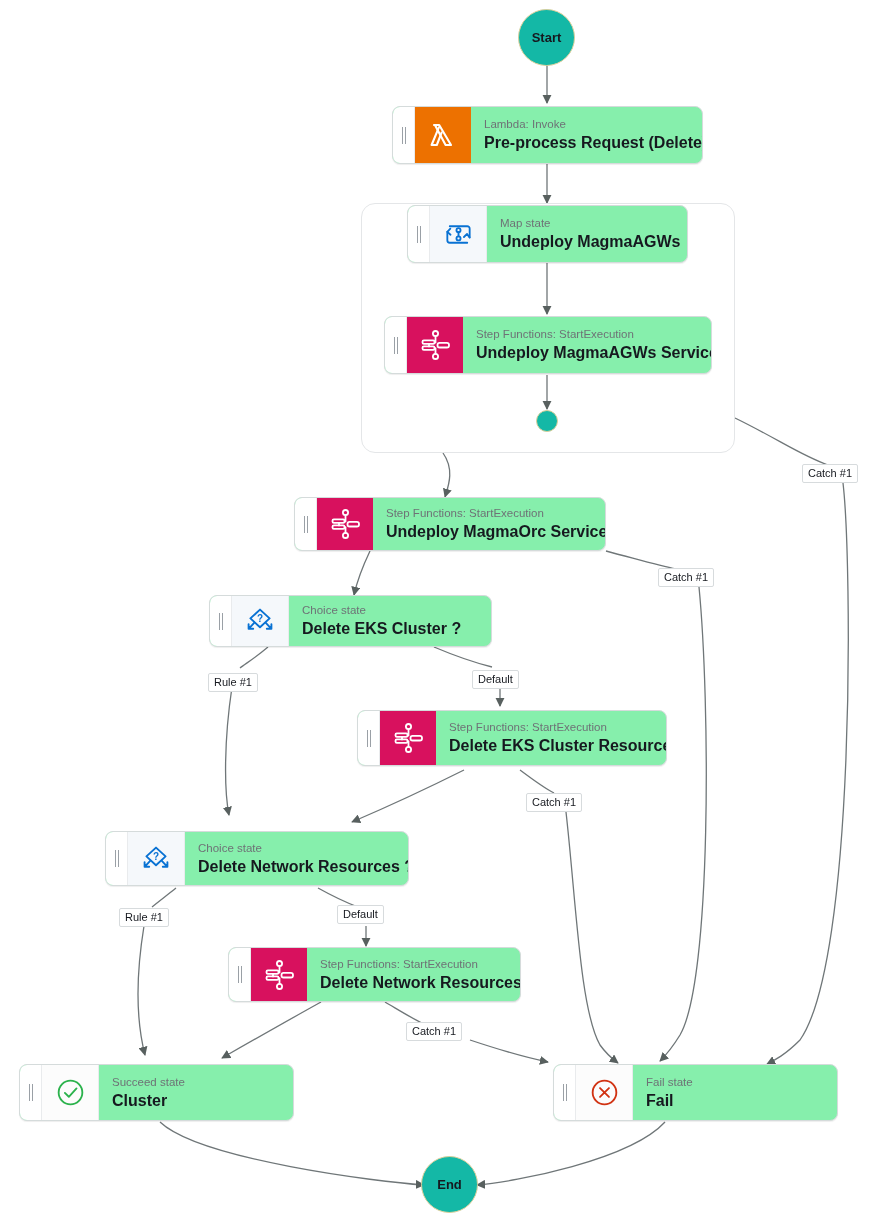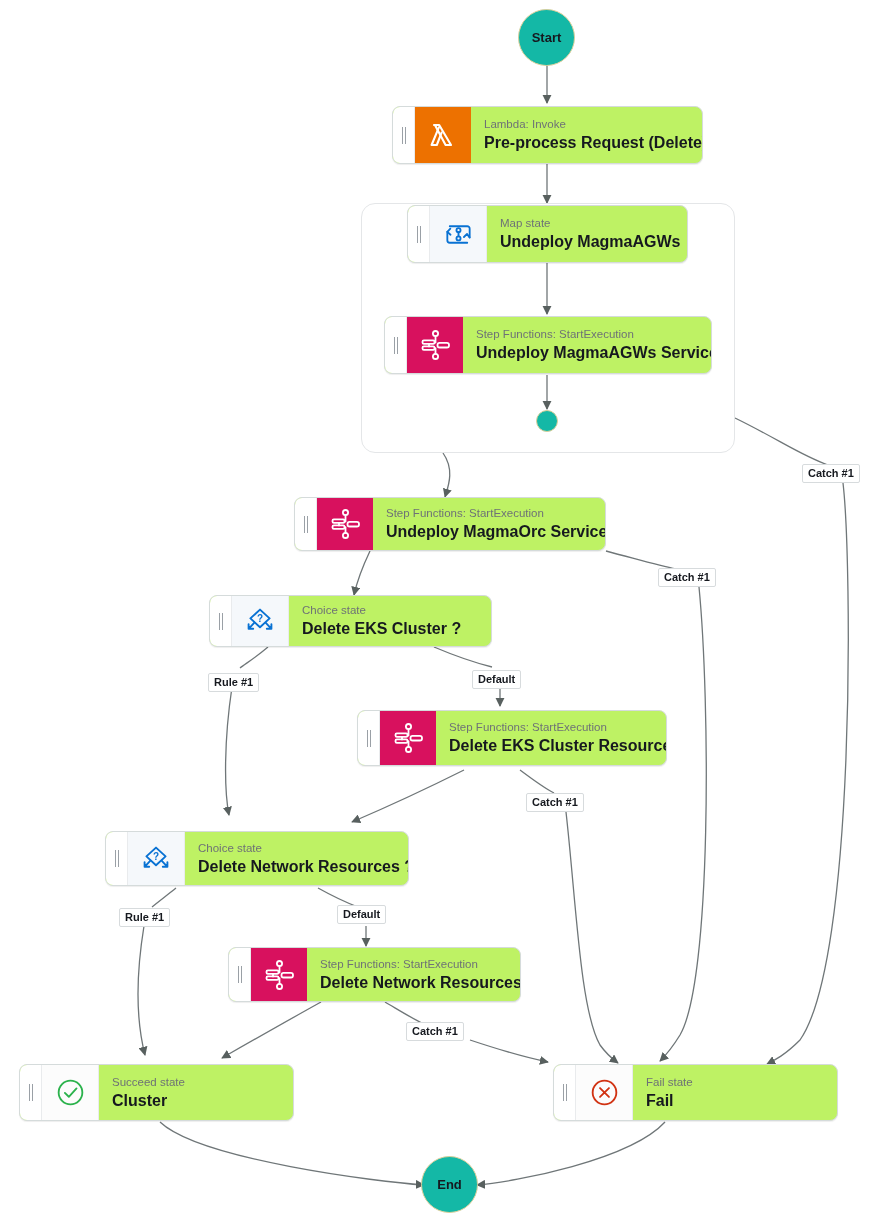--- a/index.html
+++ b/index.html
@@ -55,21 +55,21 @@
     background: transparent;
     box-sizing: border-box;
     z-index: 1;
   }
 
   
   .state {
     position: absolute;
     display: flex;
     align-items: stretch;
-    background: #bef264;
+    background: #86efac;
     border: 1px solid #d5dbdb;
     border-radius: 8px;
     box-sizing: border-box;
     box-shadow: 0 1px 1px rgba(0,0,0,0.07);
     overflow: hidden;
     z-index: 4;
   }
   .grip {
     width: 21px;
     flex: 0 0 21px;
@@ -128,21 +128,20 @@
     background: #ffffff;
     border: 1px solid #d7dbdd;
     border-radius: 2px;
     font-size: 11px;
     color: #16191f;
     padding: 2px 5px 3px 5px;
     line-height: 12px;
     white-space: nowrap;
     z-index: 6;
     box-sizing: border-box;
-    font-weight: bold;
   }
 </style>
 </head>
 <body>
 
 <div id="canvas">
 
   <svg id="edges" viewBox="0 0 879 1227">
     <defs>
       <marker id="arrow" viewBox="0 0 10 10" refX="9" refY="5" markerWidth="7" markerHeight="7" orient="auto-start-reverse">

